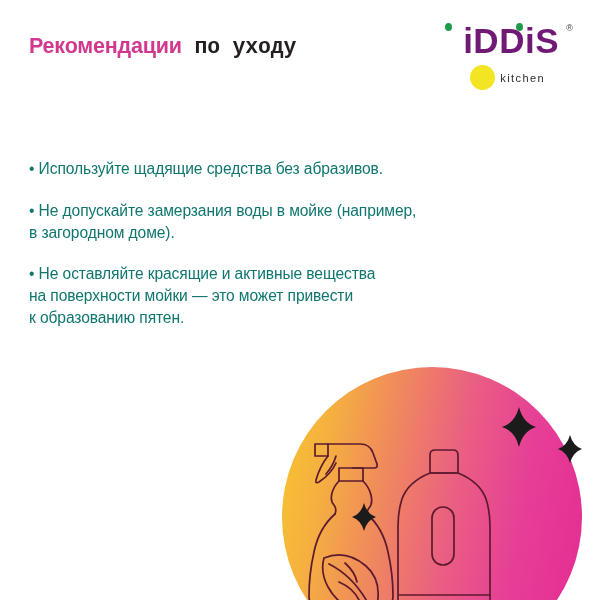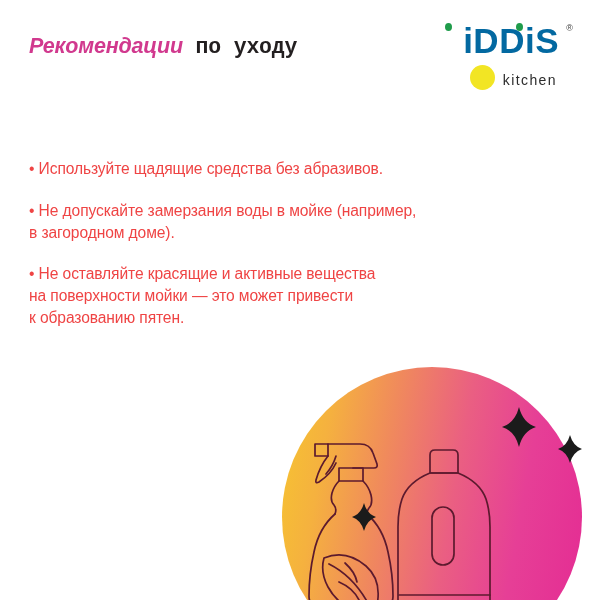--- a/index.html
+++ b/index.html
@@ -33,40 +33,40 @@
   .page-title {
     position: absolute;
     left: 29px;
     top: 36px;
     font-size: 21.5px;
     font-weight: 700;
     letter-spacing: -0.2px;
     white-space: nowrap;
     line-height: 1;
   }
-  .title-accent { color: #d1398e; font-style: italic; }
+  .title-accent { color: #d1398e; }
   .title-rest   { color: #231f20; font-family: Liberation Mono, monospace; }
 
   
   .logo-block {
     position: absolute;
     right: 27px;
     top: 22px;
     width: 135px;
     height: 72px;
   }
   .logo-wordmark {
     position: absolute;
     right: 14px;
     top: 0;
     height: 38px;
     line-height: 38px;
     font-size: 35px;
     font-weight: 700;
-    color: #0369a1;
+    color: #701a75;
     letter-spacing: 0.5px;
     white-space: nowrap;
   }
   .logo-reg {
     position: absolute;
     right: 0px;
     top: 2px;
     font-size: 9px;
     color: #3a3a3a;
     line-height: 1;
@@ -92,38 +92,38 @@
     position: absolute;
     right: 62px;
     top: 0px;
     width: 25px;
     height: 25px;
     border-radius: 50%;
     background: #f2e524;
   }
   .kitchen-text {
     position: absolute;
-    right: 0;
+    right: 12px;
     top: 7px;
-    font-size: 14px;
+    font-size: 11px;
     letter-spacing: 1.4px;
     color: #2b2b2b;
     font-weight: 400;
     white-space: nowrap;
   }
 
   
   .body-copy {
     position: absolute;
     left: 29px;
     top: 158px;
     width: 505px;
   }
   .bullet-item {
-    color: #ef4444;
+    color: #0f766e;
     font-size: 15.6px;
     line-height: 1.40;
     margin: 0 0 20px 0;
     white-space: pre-line;
     letter-spacing: -0.1px;
   }
   .bullet-item:last-child { margin-bottom: 0; }
 
   
   .illustration {

